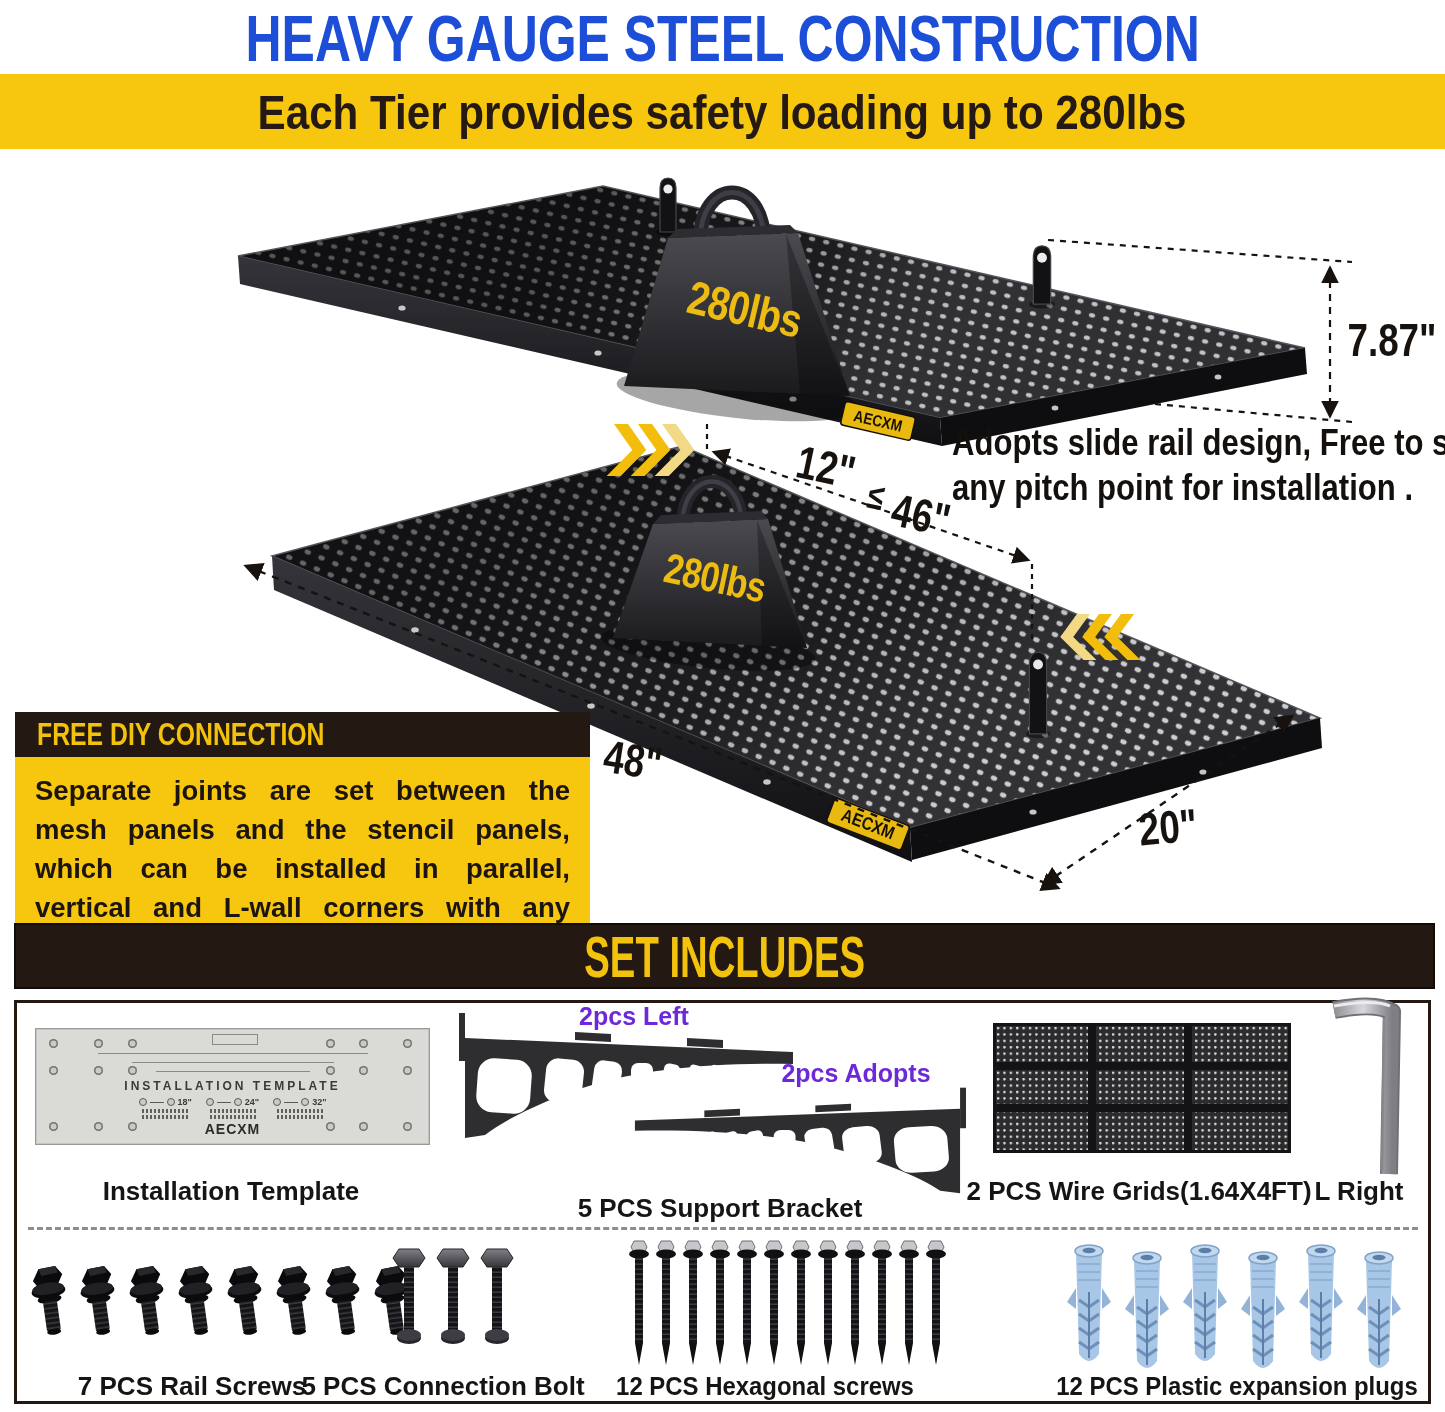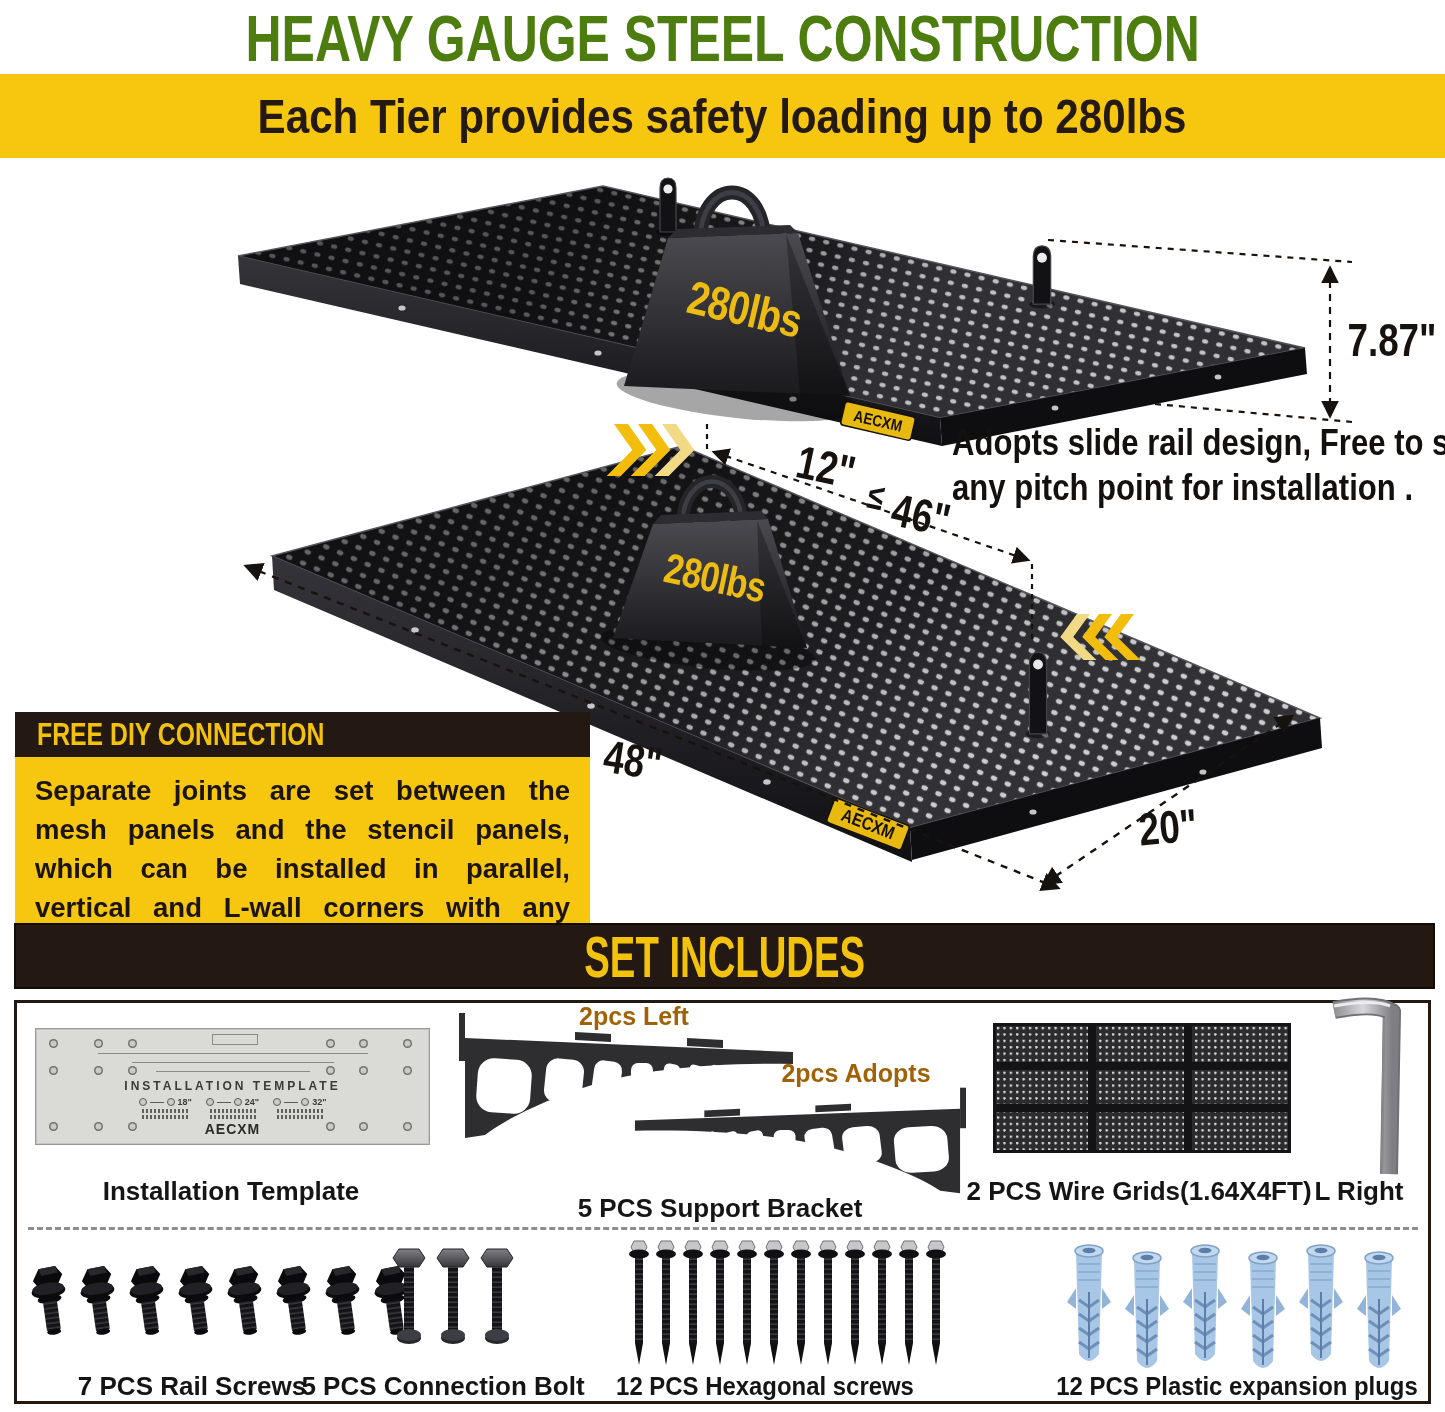--- a/index.html
+++ b/index.html
@@ -3,22 +3,22 @@
 <meta charset="utf-8">
 <style>
   html,body{margin:0;padding:0;background:#fff;}
   .canvas{position:relative;width:1445px;height:1412px;background:#fff;overflow:hidden;
           font-family:"Liberation Sans",sans-serif;color:#241a13;}
   .abs{position:absolute;}
   .cx{display:inline-block;transform:scaleX(0.78);transform-origin:center;}
   .cxl{display:inline-block;transform:scaleX(0.84);transform-origin:0 50%;}
   
   .title{position:absolute;left:0;top:2px;width:100%;text-align:center;
-         font-size:64px;font-weight:700;letter-spacing:0;color:#4d7c0f;white-space:nowrap;}
-  .banner{position:absolute;left:0;top:74px;width:100%;height:84px;background:#F7C60E;
+         font-size:64px;font-weight:700;letter-spacing:0;color:#1d4ed8;white-space:nowrap;}
+  .banner{position:absolute;left:0;top:74px;width:100%;height:75px;background:#F7C60E;
           display:flex;align-items:center;justify-content:center;text-decoration:underline;}
   .banner .txt{font-size:49px;font-weight:700;color:#241a13;white-space:nowrap;}
   .banner .txt .cx{transform:scaleX(0.86);}
   
   .dim{position:absolute;font-weight:700;font-size:46px;color:#17120d;white-space:nowrap;
        transform:translate(-50%,-50%) rotate(var(--r,0deg)) scaleX(0.8);}
   .dim.small{font-size:36px;}
   .note{position:absolute;left:952px;font-size:37px;font-weight:700;color:#14100d;white-space:nowrap;}
   
   .diy{position:absolute;left:15px;top:712px;width:575px;}
@@ -30,21 +30,21 @@
   .set-banner{position:absolute;left:14px;top:923px;width:1417px;height:62px;background:#241812;
               border:2px solid #110c08;display:flex;align-items:center;justify-content:center;}
   .set-banner .txt{font-size:58px;font-weight:700;color:#F2C20D;white-space:nowrap;}
   .set-banner .txt .cx{transform:scaleX(0.66);}
   .set-panel{position:absolute;left:14px;top:1000px;width:1411px;height:398px;background:#fff;
              border:3px solid #241812;}
   .divider{position:absolute;left:28px;top:1227px;width:1390px;border-top:3px dashed #8d8d8d;}
   .item-label{position:absolute;font-size:26px;font-weight:700;color:#151515;white-space:nowrap;
               transform:translateX(-50%);}
   .item-label.cnd{transform:translateX(-50%) scaleX(0.92);}
-  .sub-label{position:absolute;font-size:25px;font-weight:700;color:#a16207;white-space:nowrap;
+  .sub-label{position:absolute;font-size:25px;font-weight:700;color:#6d28d9;white-space:nowrap;
              transform:translateX(-50%);}
   
   .template{position:absolute;left:35px;top:1028px;width:393px;height:115px;background:#DADAD6;
             border:1px solid #999995;box-shadow:inset 0 0 0 1px #c4c4c0;}
   .t-hole{position:absolute;width:9px;height:9px;border-radius:50%;background:#cacac6;
           box-shadow:inset 0 0 0 1.5px #73736f;}
   .t-line{position:absolute;height:0;border-top:1px solid #8a8a86;}
   .t-box{position:absolute;left:176px;top:5px;width:44px;height:9px;border:1px solid #8a8a86;}
   .t-title{position:absolute;left:0;top:50px;width:100%;text-align:center;font-size:12px;
            font-weight:700;letter-spacing:3px;color:#3a3a36;}

